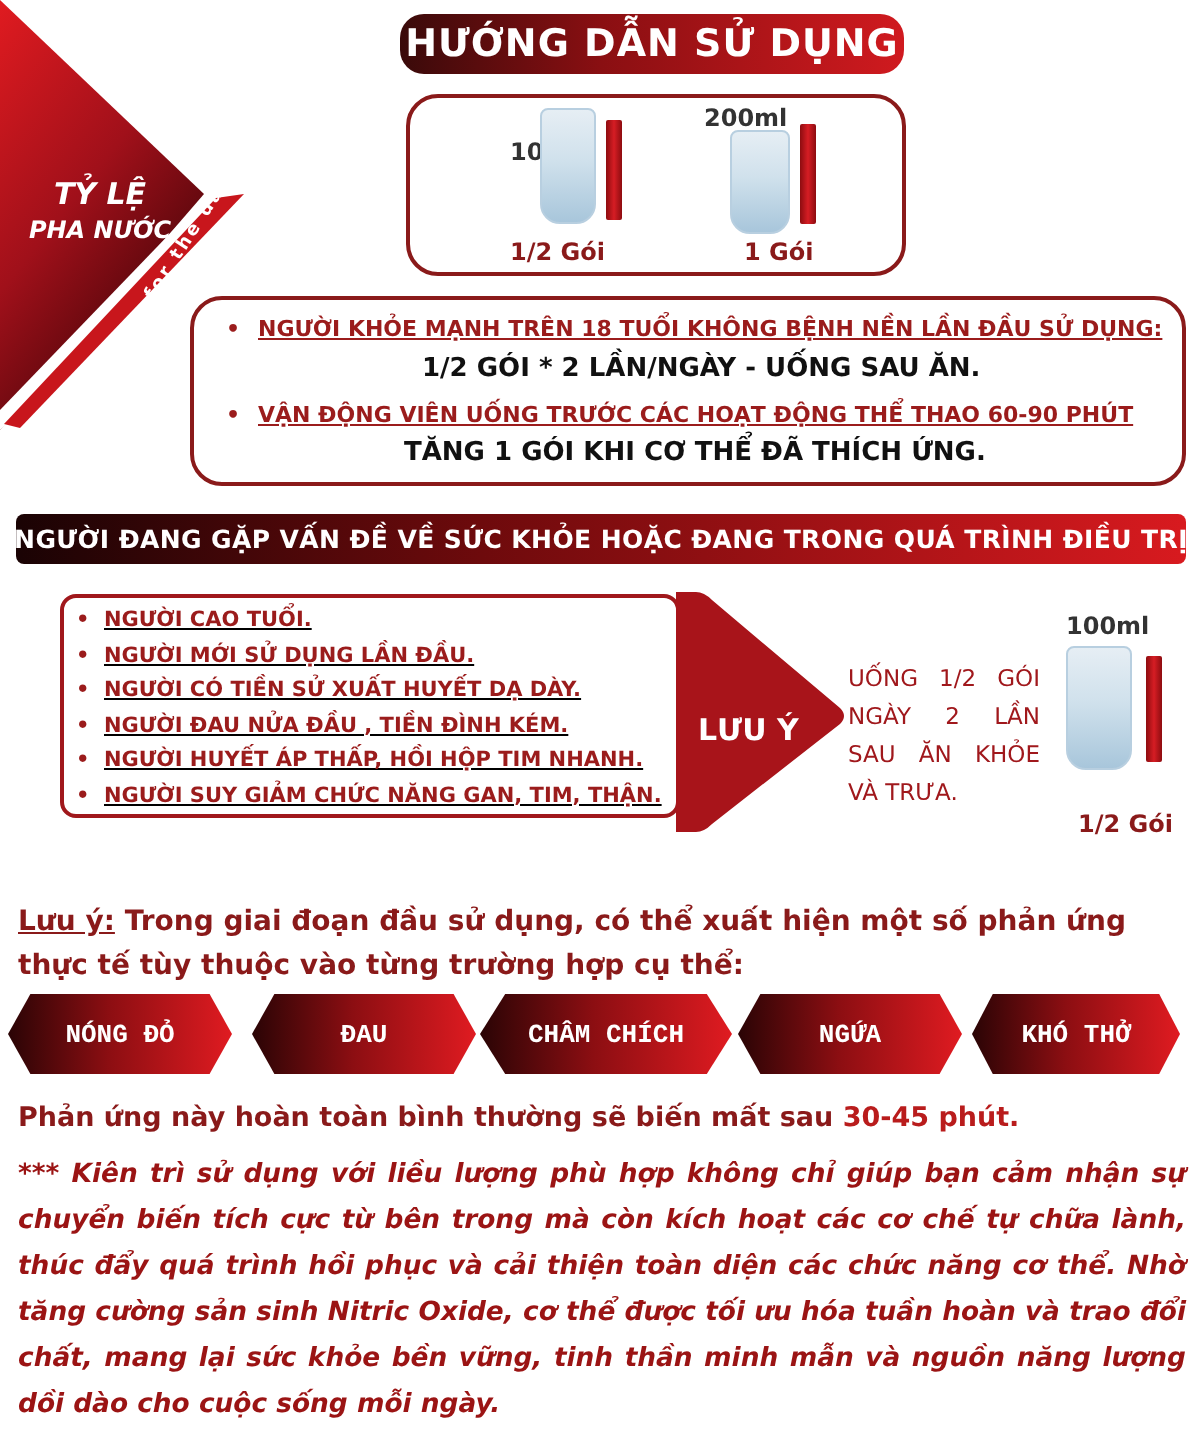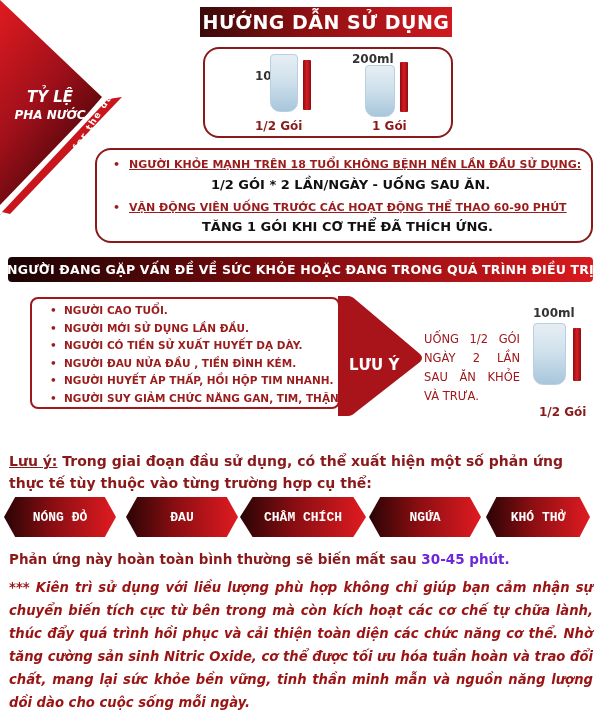--- a/index.html
+++ b/index.html
@@ -7,58 +7,58 @@
 
   
   .tri { position: absolute; left: 0; top: 0; width: 130px; height: 220px; padding-left: 12px; }
   .tri svg { position: absolute; left: 0; top: 0; }
   .tri-title { position: absolute; left: 4px; top: 88px; width: 92px; text-align: center; color: #fff; font-weight: bold; font-style: italic; }
   .tri-title .l1 { font-size: 15px; display: block; }
   .tri-title .l2 { font-size: 12px; display: block; margin-top: 2px; }
   .tri-tag { position: absolute; left: 6px; top: 146px; transform-origin: left top; transform: rotate(-57deg); color: #fff; font-size: 9px; font-weight: bold; letter-spacing: 1.5px; white-space: nowrap; }
 
   
-  .title-banner { position: absolute; left: 200px; top: 7px; width: 252px; height: 30px; border-radius: 0; background: linear-gradient(90deg, #3a0a0a 0%, #8a0f12 40%, #d01a1f 100%); color: #fff; font-weight: bold; font-size: 19px; display: flex; align-items: center; justify-content: center; letter-spacing: 0.5px; }
+  .title-banner { position: absolute; left: 200px; top: 7px; width: 252px; height: 30px; border-radius: 12px; background: linear-gradient(90deg, #3a0a0a 0%, #8a0f12 40%, #d01a1f 100%); color: #fff; font-weight: bold; font-size: 19px; display: flex; align-items: center; justify-content: center; letter-spacing: 0.5px; }
 
   .ratio-box { position: absolute; left: 203px; top: 47px; width: 250px; height: 91px; border: 2px solid #8a1a1a; border-radius: 16px; }
   .ratio-item { position: absolute; top: 0; width: 100px; height: 90px; }
   .ratio-item .ml { position: absolute; font-size: 12px; font-weight: bold; color: #333; }
   .ratio-item .goi { position: absolute; font-size: 12px; font-weight: bold; color: #8a1a1a; }
   .glass { position: absolute; border-radius: 4px 4px 10px 10px; background: linear-gradient(180deg, #e6eef4 0%, #d0e1ec 45%, #a8c6db 100%); border: 1px solid #b8cfe0; }
   .sachet { position: absolute; width: 8px; border-radius: 1px; background: linear-gradient(90deg, #8d0c10, #d61d24, #8d0c10); }
 
   .dose-box { position: absolute; left: 95px; top: 148px; width: 498px; height: 95px; border: 2px solid #8a1a1a; border-radius: 16px; }
   .dose-line { position: absolute; font-size: 11px; color: #9b1c1c; font-weight: bold; text-decoration: underline; white-space: nowrap; }
   .dose-line .dot { text-decoration: none; display: inline-block; width: 16px; color: #9b1c1c; }
   .dose-main { position: absolute; font-size: 13px; font-weight: bold; color: #111; white-space: nowrap; }
 
   
   .section-banner { position: absolute; left: 8px; top: 257px; width: 585px; height: 25px; border-radius: 4px; background: linear-gradient(90deg, #1a0304 0%, #6e0a0c 40%, #d81a1f 100%); color: #fff; font-weight: bold; font-size: 12.5px; display: flex; align-items: center; justify-content: center; letter-spacing: 0.2px; white-space: nowrap; }
 
   .list-box { position: absolute; left: 30px; top: 297px; width: 310px; height: 112px; border: 2px solid #a0181c; border-radius: 8px; background: #fff; }
-  .list-box ul { list-style: none; padding: 3px 0 0 18px; }
+  .list-box ul { list-style: none; padding: 3px 0 0 6px; text-decoration: underline; }
   .list-box li { font-size: 10.5px; font-weight: bold; color: #9b1c1c; height: 17.5px; line-height: 17.5px; white-space: nowrap; }
   .list-box li::before { content: "•"; display: inline-block; width: 14px; color: #9b1c1c; }
 
   .arrow { position: absolute; left: 338px; top: 292px; }
   .luuy { position: absolute; left: 349px; top: 356px; color: #fff; font-weight: bold; font-size: 15px; }
 
   .instr { position: absolute; left: 424px; top: 330px; width: 96px; font-size: 11.5px; font-weight: normal; color: #a0181c; line-height: 19px; text-align: justify; }
   .instr span { display: block; text-align-last: justify; }
   .instr span:last-child { text-align-last: left; }
 
   
   .note { position: absolute; left: 9px; top: 450px; width: 584px; font-size: 14px; font-weight: bold; color: #8a1a1a; line-height: 22px; }
   .note .lbl { text-decoration: underline; margin-top: 48px; }
 
   .chips { position: absolute; left: 4px; top: 497px; width: 586px; height: 42px; font-family: Liberation Mono, monospace; }
   .chip { position: absolute; top: 0; height: 40px; display: flex; align-items: center; justify-content: center; color: #fff; font-weight: bold; font-size: 13px; clip-path: polygon(10% 0, 90% 0, 100% 50%, 90% 100%, 10% 100%, 0 50%); background: linear-gradient(90deg, #2a0405 0%, #8c0e12 45%, #e01b21 100%); white-space: nowrap; }
 
   .reaction { position: absolute; left: 9px; top: 551px; font-size: 13.5px; font-weight: bold; color: #8a1a1a; white-space: nowrap; }
-  .reaction .num { color: #6d28d9; }
+  .reaction .num { color: #b91c1c; }
 
   .para { position: absolute; left: 9px; top: 576px; width: 584px; font-size: 13.2px; font-weight: bold; font-style: italic; color: #9b1414; line-height: 23px; text-align: justify; }
 </style>
 </head>
 <body>
 
 <div class="tri">
   <svg width="130" height="220" viewBox="0 0 130 220">
     <defs>
       <linearGradient id="tg" x1="0" y1="0" x2="0.6" y2="1">

